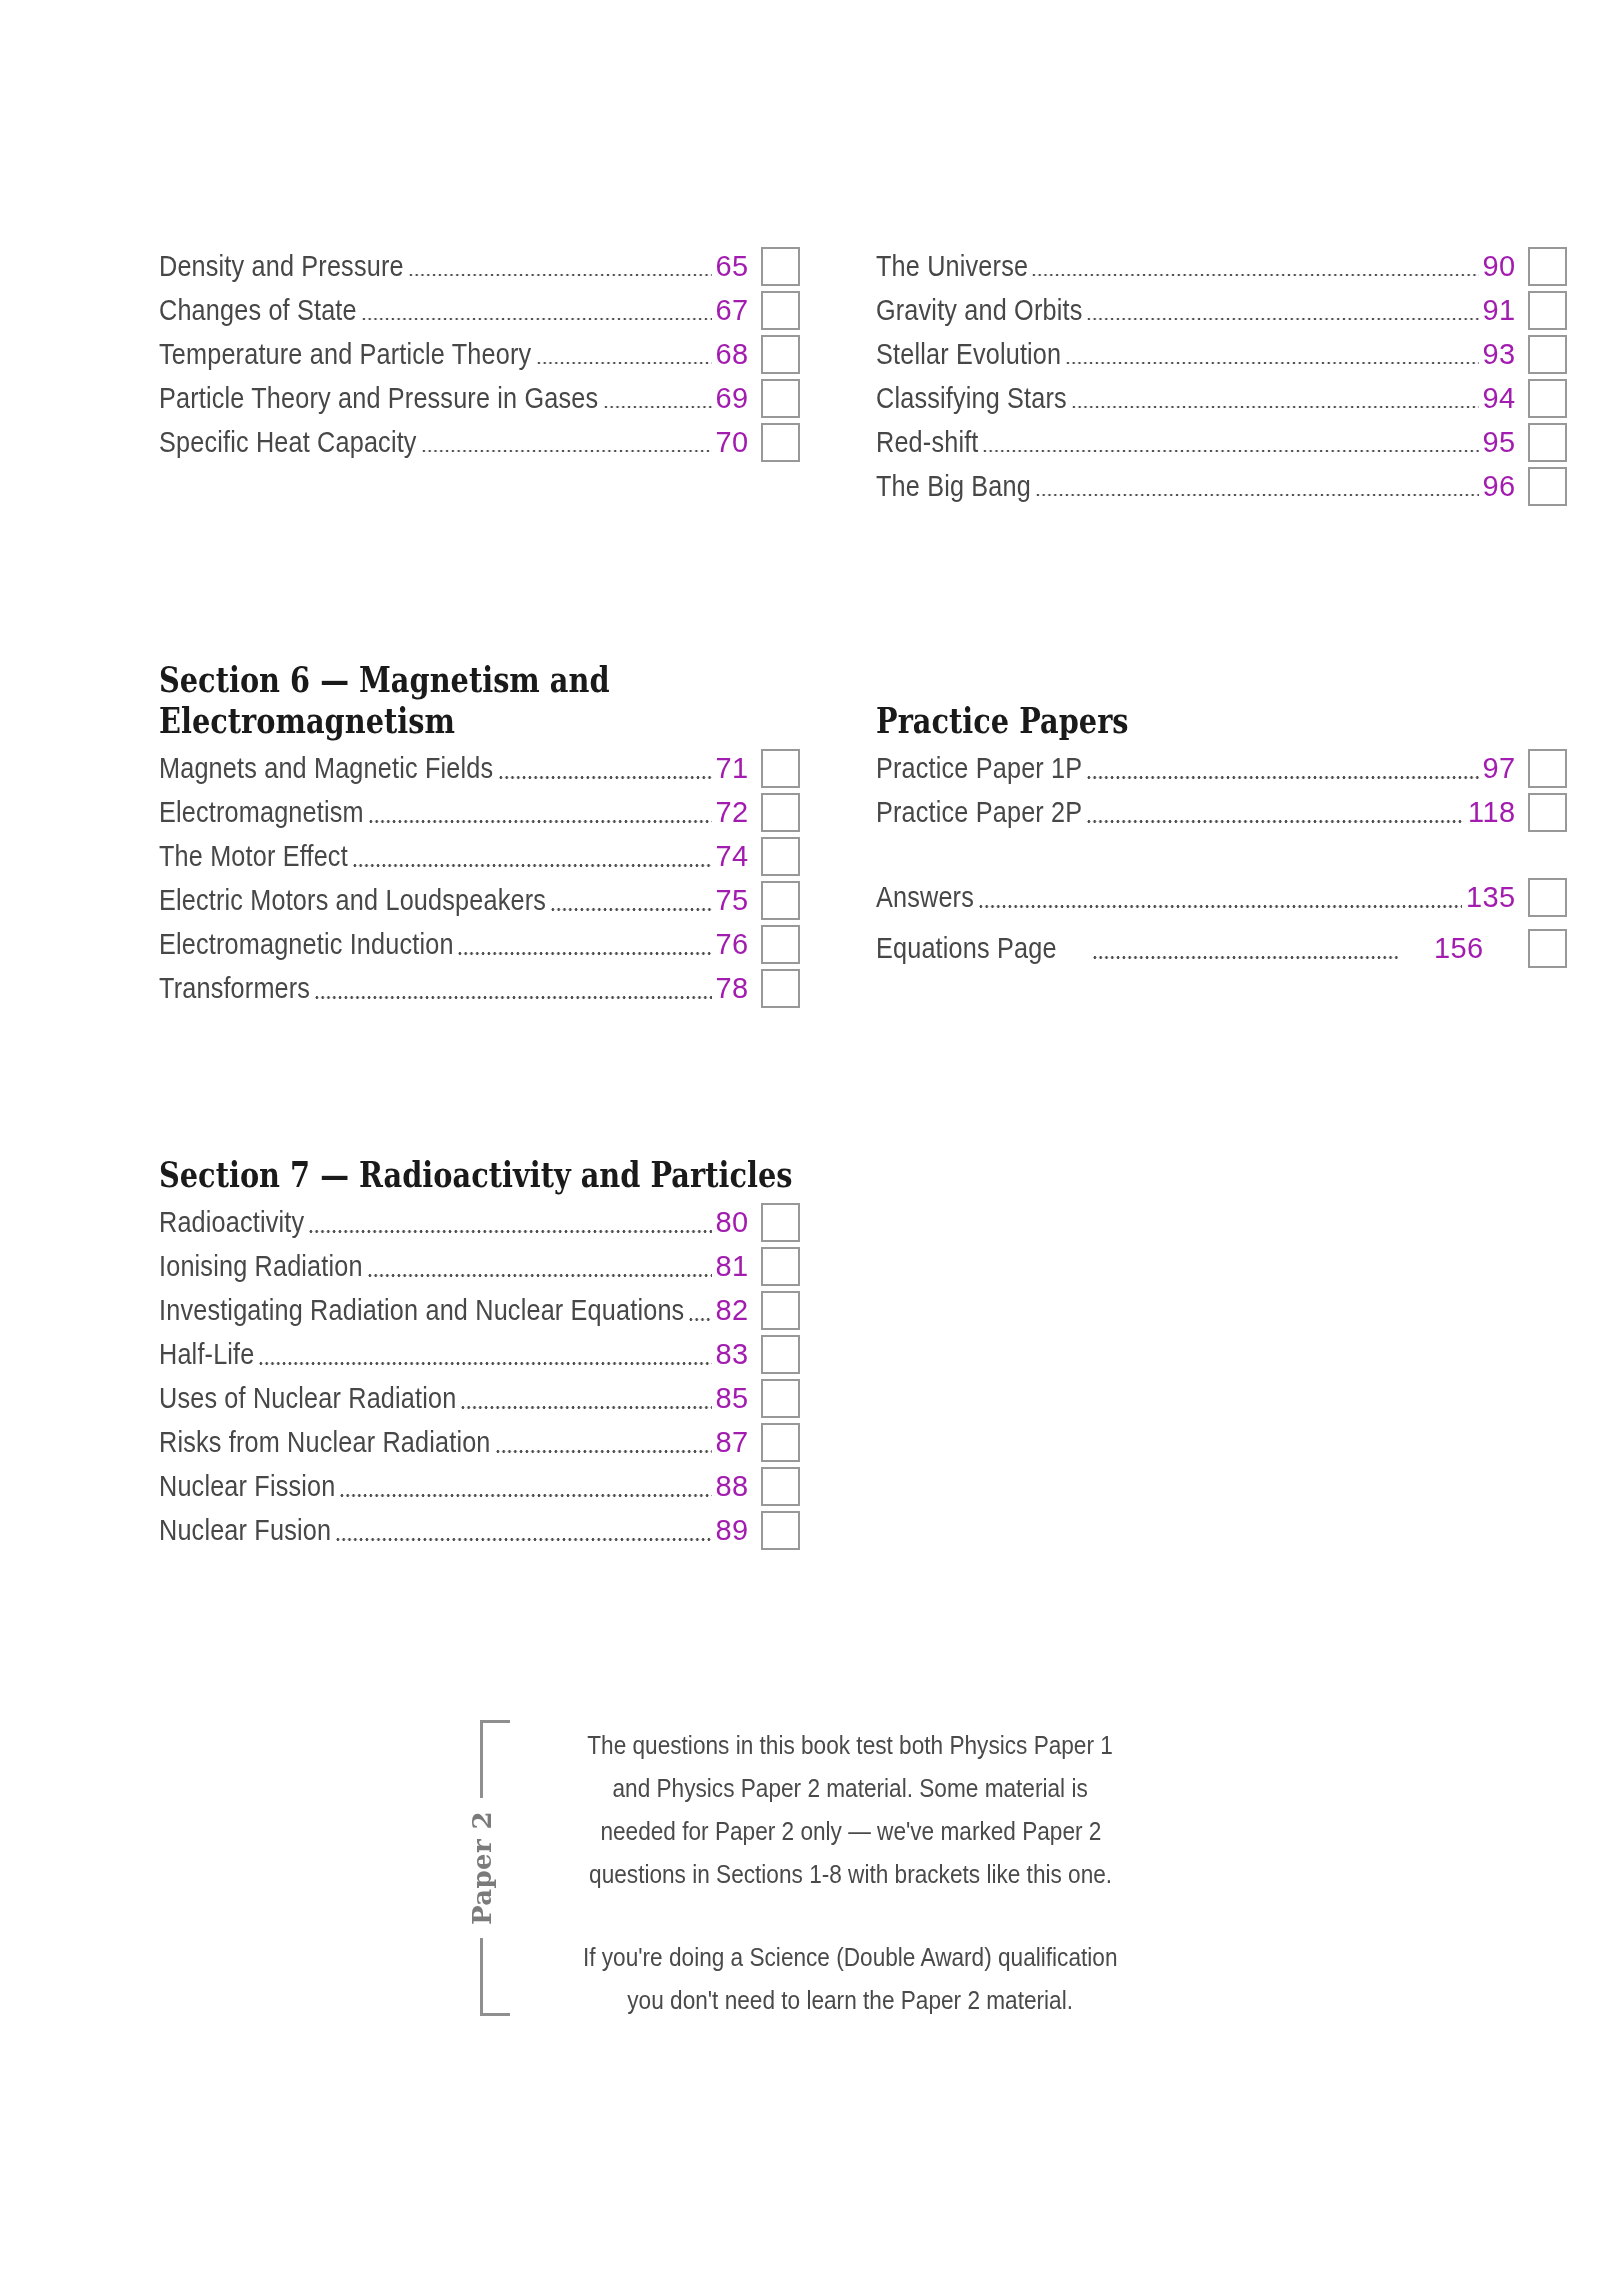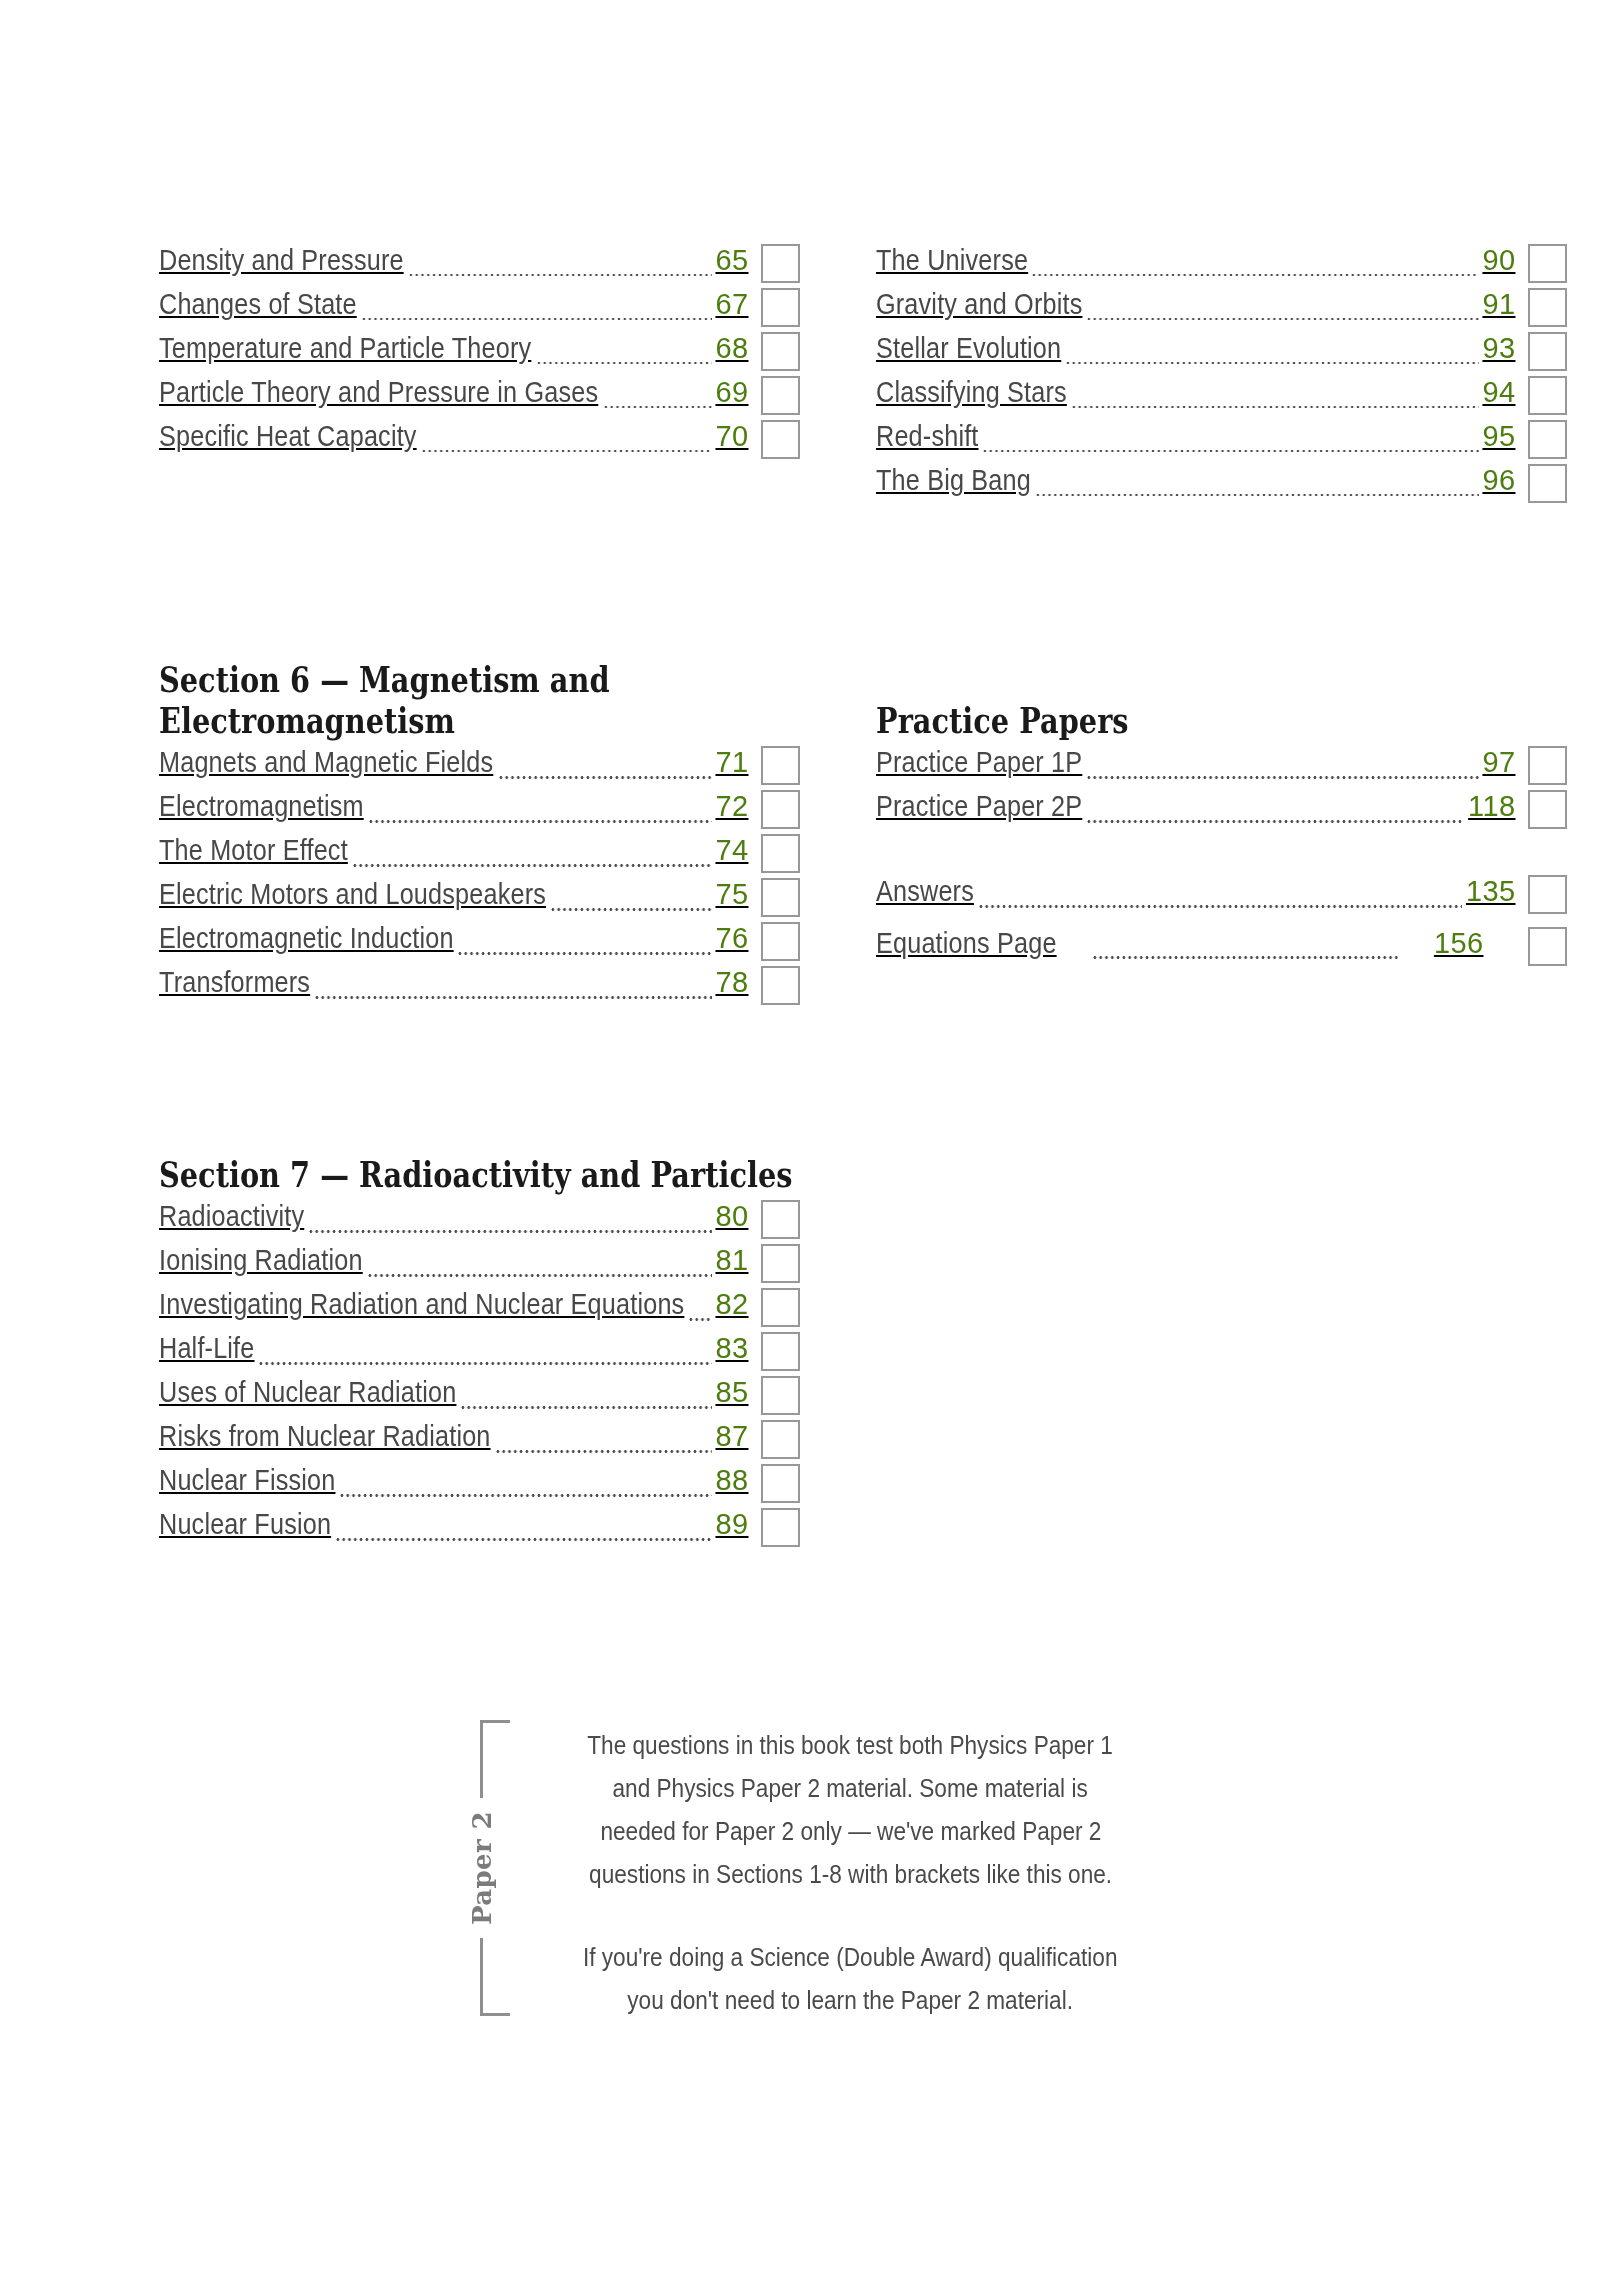--- a/index.html
+++ b/index.html
@@ -28,22 +28,22 @@
   }
   .sec-header .hline{
     display:block;
     white-space:nowrap;
     transform:scaleX(0.80);
     transform-origin:left center;
   }
 
   .toc-row{
     display:flex;
+    align-items:center;
     height:44px;
-    text-decoration:underline;
   }
   .toc-title{
     display:inline-block;
     font-size:29px;
     color:#474747;
     white-space:nowrap;
     letter-spacing:0.2px;
     transform:scaleX(0.87);
     transform-origin:left center;
     padding-right:1.8px;
@@ -54,21 +54,21 @@
     height:4.5px;
     align-self:flex-end;
     margin:0 3.6px 10.7px 1.8px;
     background-image:radial-gradient(circle,#4f4f4f 1.3px,transparent 1.6px);
     background-size:5.8px 4.5px;
     background-repeat:repeat-x;
     background-position:0 100%;
   }
   .toc-page{
     font-size:29px;
-    color:#4d7c0f;
+    color:#a21caf;
     white-space:nowrap;
     letter-spacing:0.4px;
   }
   .toc-box{
     flex:none;
     width:39px;height:39px;
     box-sizing:border-box;
     border:2.7px solid #989898;
     margin-left:12.5px;
     background:#ffffff;

